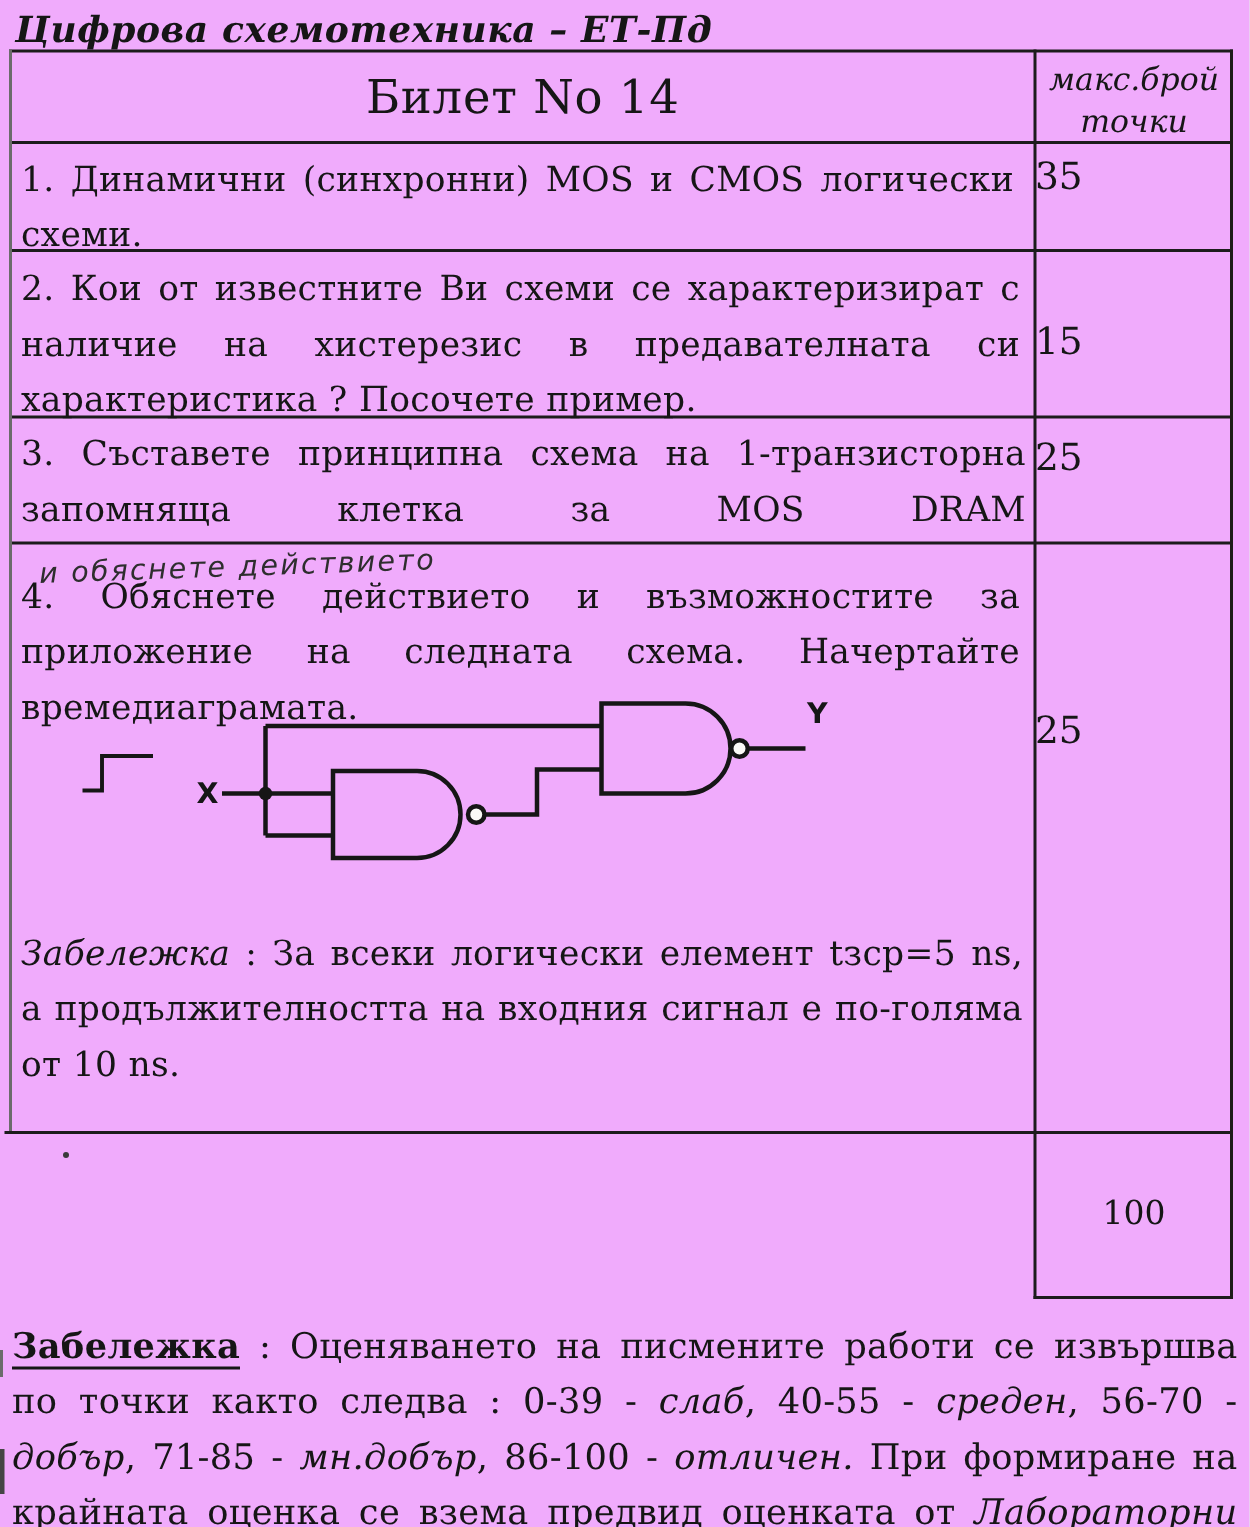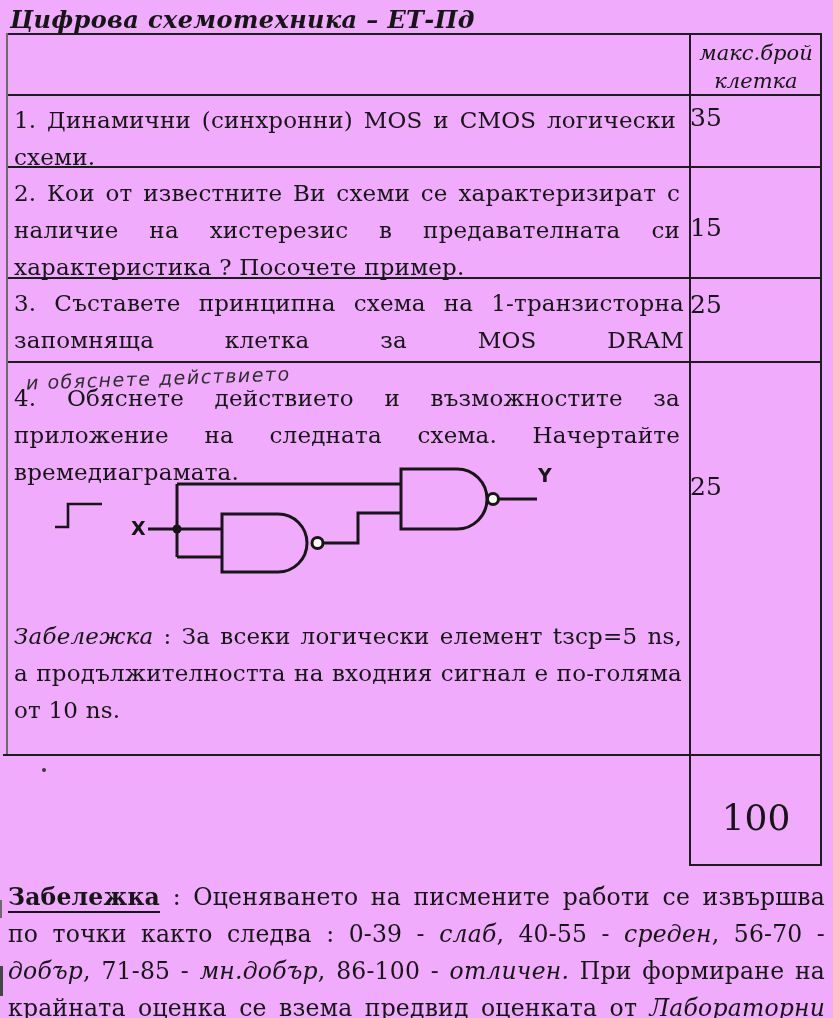--- a/index.html
+++ b/index.html
@@ -28,21 +28,21 @@
   .handwriting{
     display:inline-block; font-family:"DejaVu Sans", sans-serif;
     font-style:italic; font-size:19px; letter-spacing:1.5px;
     color:#2e2e2e; transform:rotate(-2deg); margin-left:12px;
   }
   .it{font-style:italic;}
   .total-label{
     left:370px; top:795px; width:310px; text-align:right;
     font-size:25px; font-weight:bold; letter-spacing:0.5px;
   }
-  .total-pts{left:690px; top:797px; width:132px; text-align:center; font-size:36px;}
+  .total-pts{left:690px; top:797px; width:132px; text-align:center; font-size:22px;}
   .footer{
     left:8px; top:879px; width:817px;
     font-size:23.5px; line-height:37px; text-align:justify; letter-spacing:0.2px;
   }
   .footer .label{font-weight:bold; border-bottom:2.5px solid #161616;}
   .artifact-dot{position:absolute; background:#3a3a3a; border-radius:50%;}
   svg text{font-family:"DejaVu Sans", sans-serif; font-weight:bold;}
 </style>
 </head>
 <body>
@@ -55,22 +55,23 @@
   <div class="line" style="left:6px;  top:94px;  width:816px; height:2px;"></div>
   <div class="line" style="left:6px;  top:166px; width:816px; height:2px;"></div>
   <div class="line" style="left:6px;  top:277px; width:816px; height:2px;"></div>
   <div class="line" style="left:6px;  top:361px; width:816px; height:2px;"></div>
   <div class="line" style="left:3px;  top:754px; width:819px; height:2px;"></div>
   <div class="line" style="left:689px;top:864px; width:133px; height:2px;"></div>
   <div class="line-faint" style="left:6px; top:33px; width:1.5px; height:721px;"></div>
   <div class="line" style="left:689px;top:33px;  width:2px;   height:833px;"></div>
   <div class="line" style="left:820px;top:33px;  width:2px;   height:833px;"></div>
 
+  <div class="abs ticket-title">Билет No 14</div>
   <div class="abs pts-head" style="top:41px;">макс.брой</div>
-  <div class="abs pts-head" style="top:69px;">клетка</div>
+  <div class="abs pts-head" style="top:69px;">точки</div>
 
   <div class="abs qtext" style="top:102px; width:662px;">1. Динамични (синхронни) MOS  и  CMOS логически схеми.</div>
   <div class="abs pts" style="top:103px;">35</div>
 
   <div class="abs qtext" style="top:175px; width:666px;">2. Кои от известните Ви схеми се характеризират с наличие на хистерезис в предавателната си характеристика ?  Посочете пример.</div>
   <div class="abs pts" style="top:213px;">15</div>
 
   <div class="abs qtext" style="top:285px; width:670px;"><span>3. Съставете принципна схема на 1-транзисторна запомняща клетка за MOS DRAM</span><span class="handwriting">и обяснете действието</span></div>
   <div class="abs pts" style="top:290px;">25</div>
 

